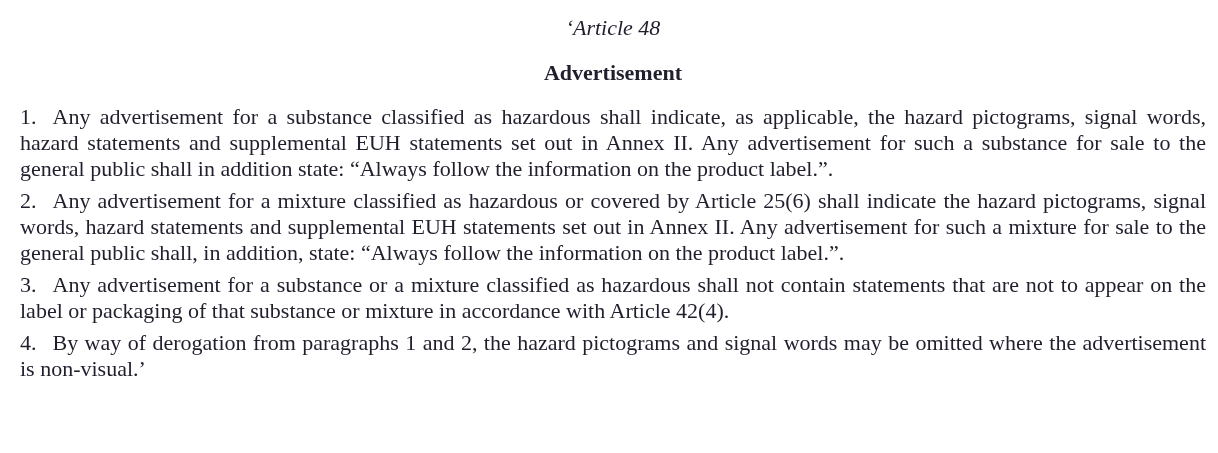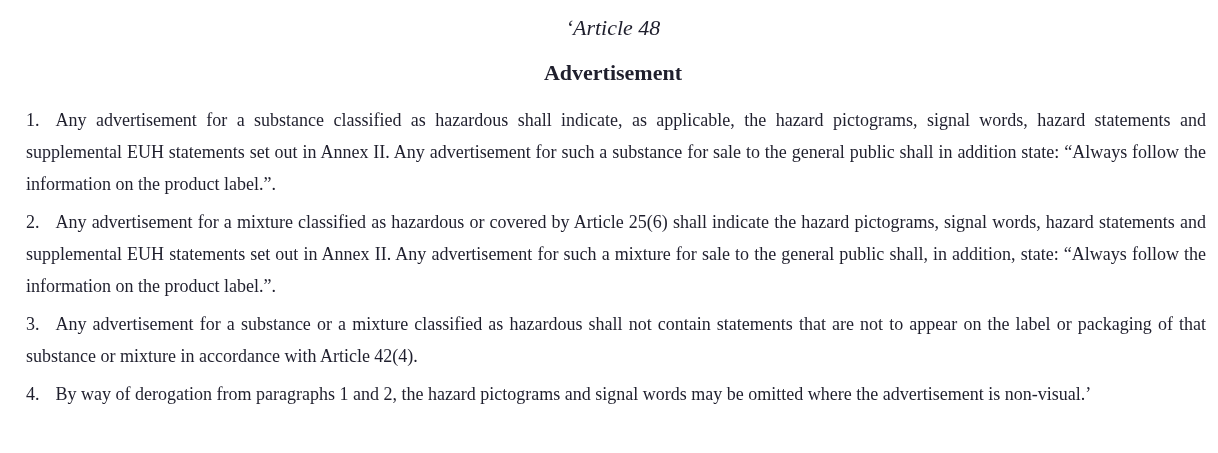--- a/index.html
+++ b/index.html
@@ -30,24 +30,24 @@
     text-align: center;
     font-weight: bold;
     font-size: 22px;
     line-height: 28px;
     margin: 17px 0 16px 0;
   }
   .body-text {
     margin-top: 17px;
   }
   .para {
-    font-size: 18px;
-    line-height: 32px;
+    font-size: 22px;
+    line-height: 26px;
     text-align: justify;
-    margin: 0 0 6px 6px;
+    margin: 0 0 6px 0;
   }
   .para:last-child {
     margin-bottom: 0;
   }
   .num {
     display: inline-block;
     margin-right: 16px;
   }
 </style>
 </head>

